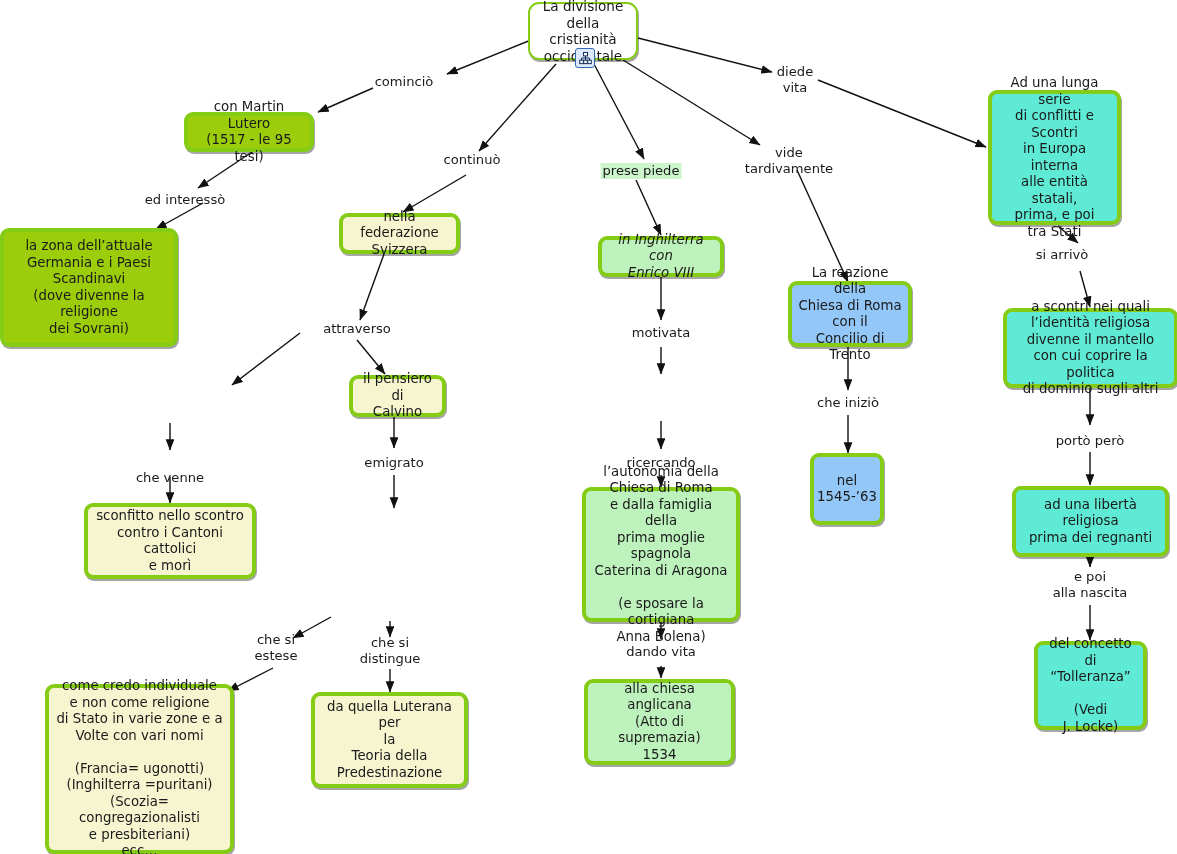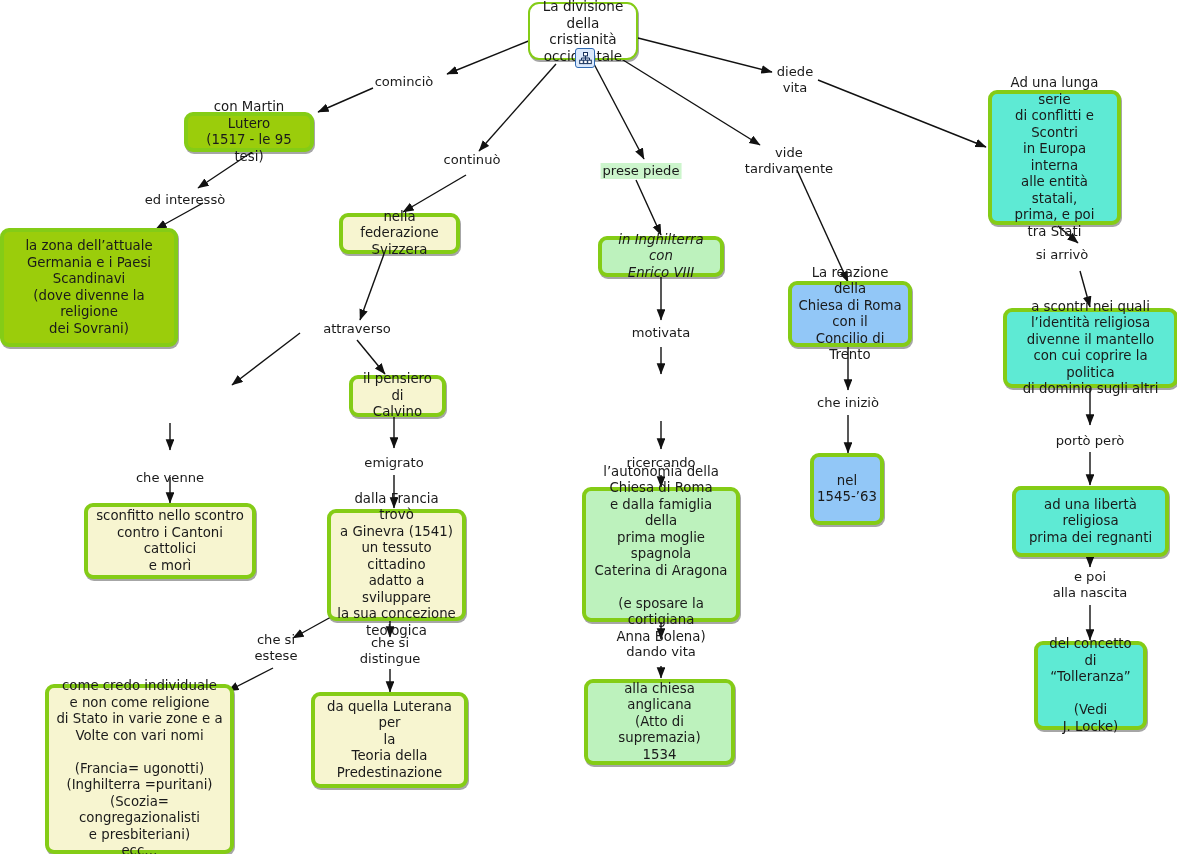--- a/index.html
+++ b/index.html
@@ -193,28 +193,20 @@
   </div>
   <div class="node cream" style="left:84px;top:503px;width:172px;height:76px;">
     <span>sconfitto nello scontro
 contro i Cantoni cattolici
 e morì</span>
   </div>
   <div class="node cream" style="left:349px;top:375px;width:97px;height:42px;">
     <span>il pensiero di
 Calvino</span>
   </div>
-  <div class="node cream" style="left:327px;top:509px;width:139px;height:112px;">
-    <span>dalla Francia trovò
-a Ginevra (1541)
-un tessuto cittadino
-adatto a sviluppare
-la sua concezione
-teologica</span>
-  </div>
   <div class="node cream" style="left:45px;top:684px;width:189px;height:170px;">
     <span>come credo individuale
 e non come religione
 di Stato in varie zone e a
 Volte con vari nomi
 
 (Francia= ugonotti)
 (Inghilterra =puritani)
 (Scozia= congregazionalisti
 e presbiteriani)

